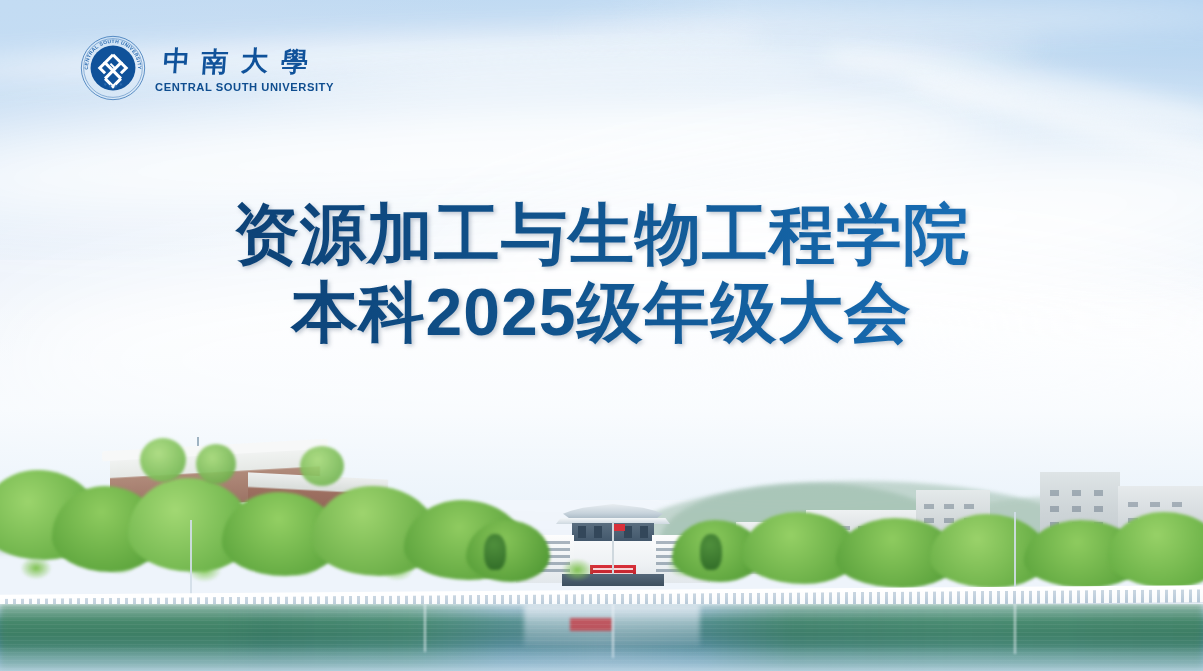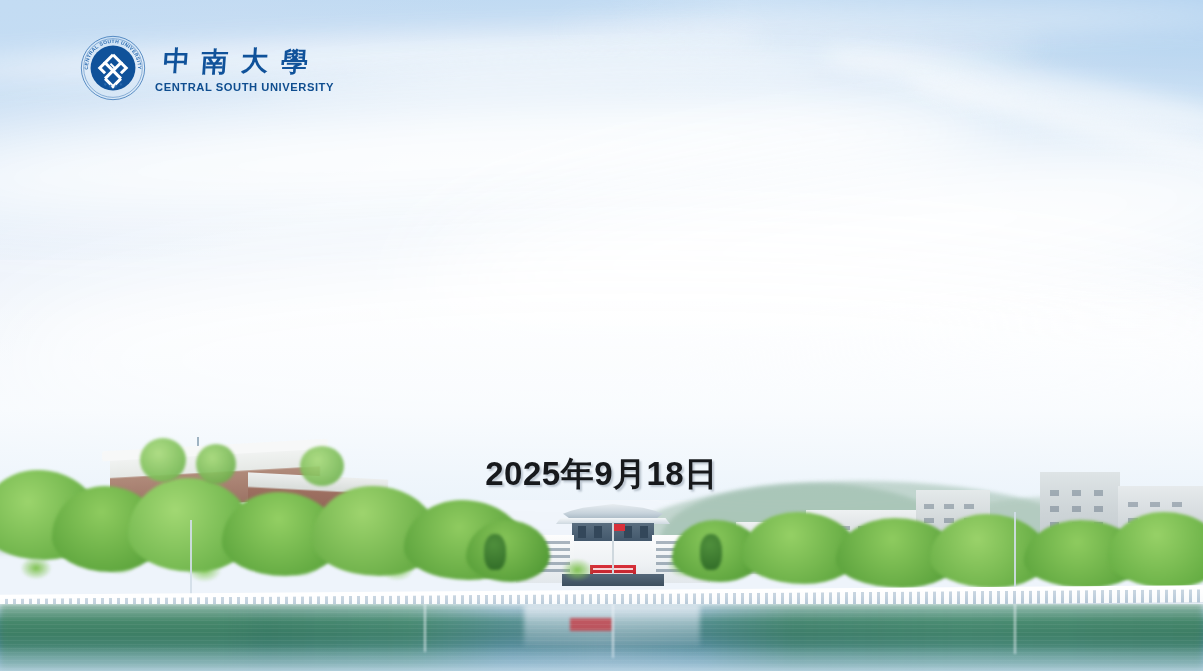--- a/index.html
+++ b/index.html
@@ -457,18 +457,19 @@
           <text x="0" y="28" transform="skewX(-4)">中</text>
           <text x="38" y="29" transform="skewX(-4)">南</text>
           <text x="78" y="28" transform="skewX(-4)">大</text>
           <text x="118" y="29" transform="skewX(-4)">學</text>
         </g>
       </svg>
       <div class="logo-en">CENTRAL SOUTH UNIVERSITY</div>
     </div>
   </div>
 
-
-  <div class="datewrap">
-    <span class="date">2025年9月18日</span>
-  </div>
+  <div class="titlewrap">
+    <div class="tline">资源加工与生物工程学院</div>
+    <div class="tline">本科2025级年级大会</div>
+  </div>
+
 
 </div>
 
 </body></html>

